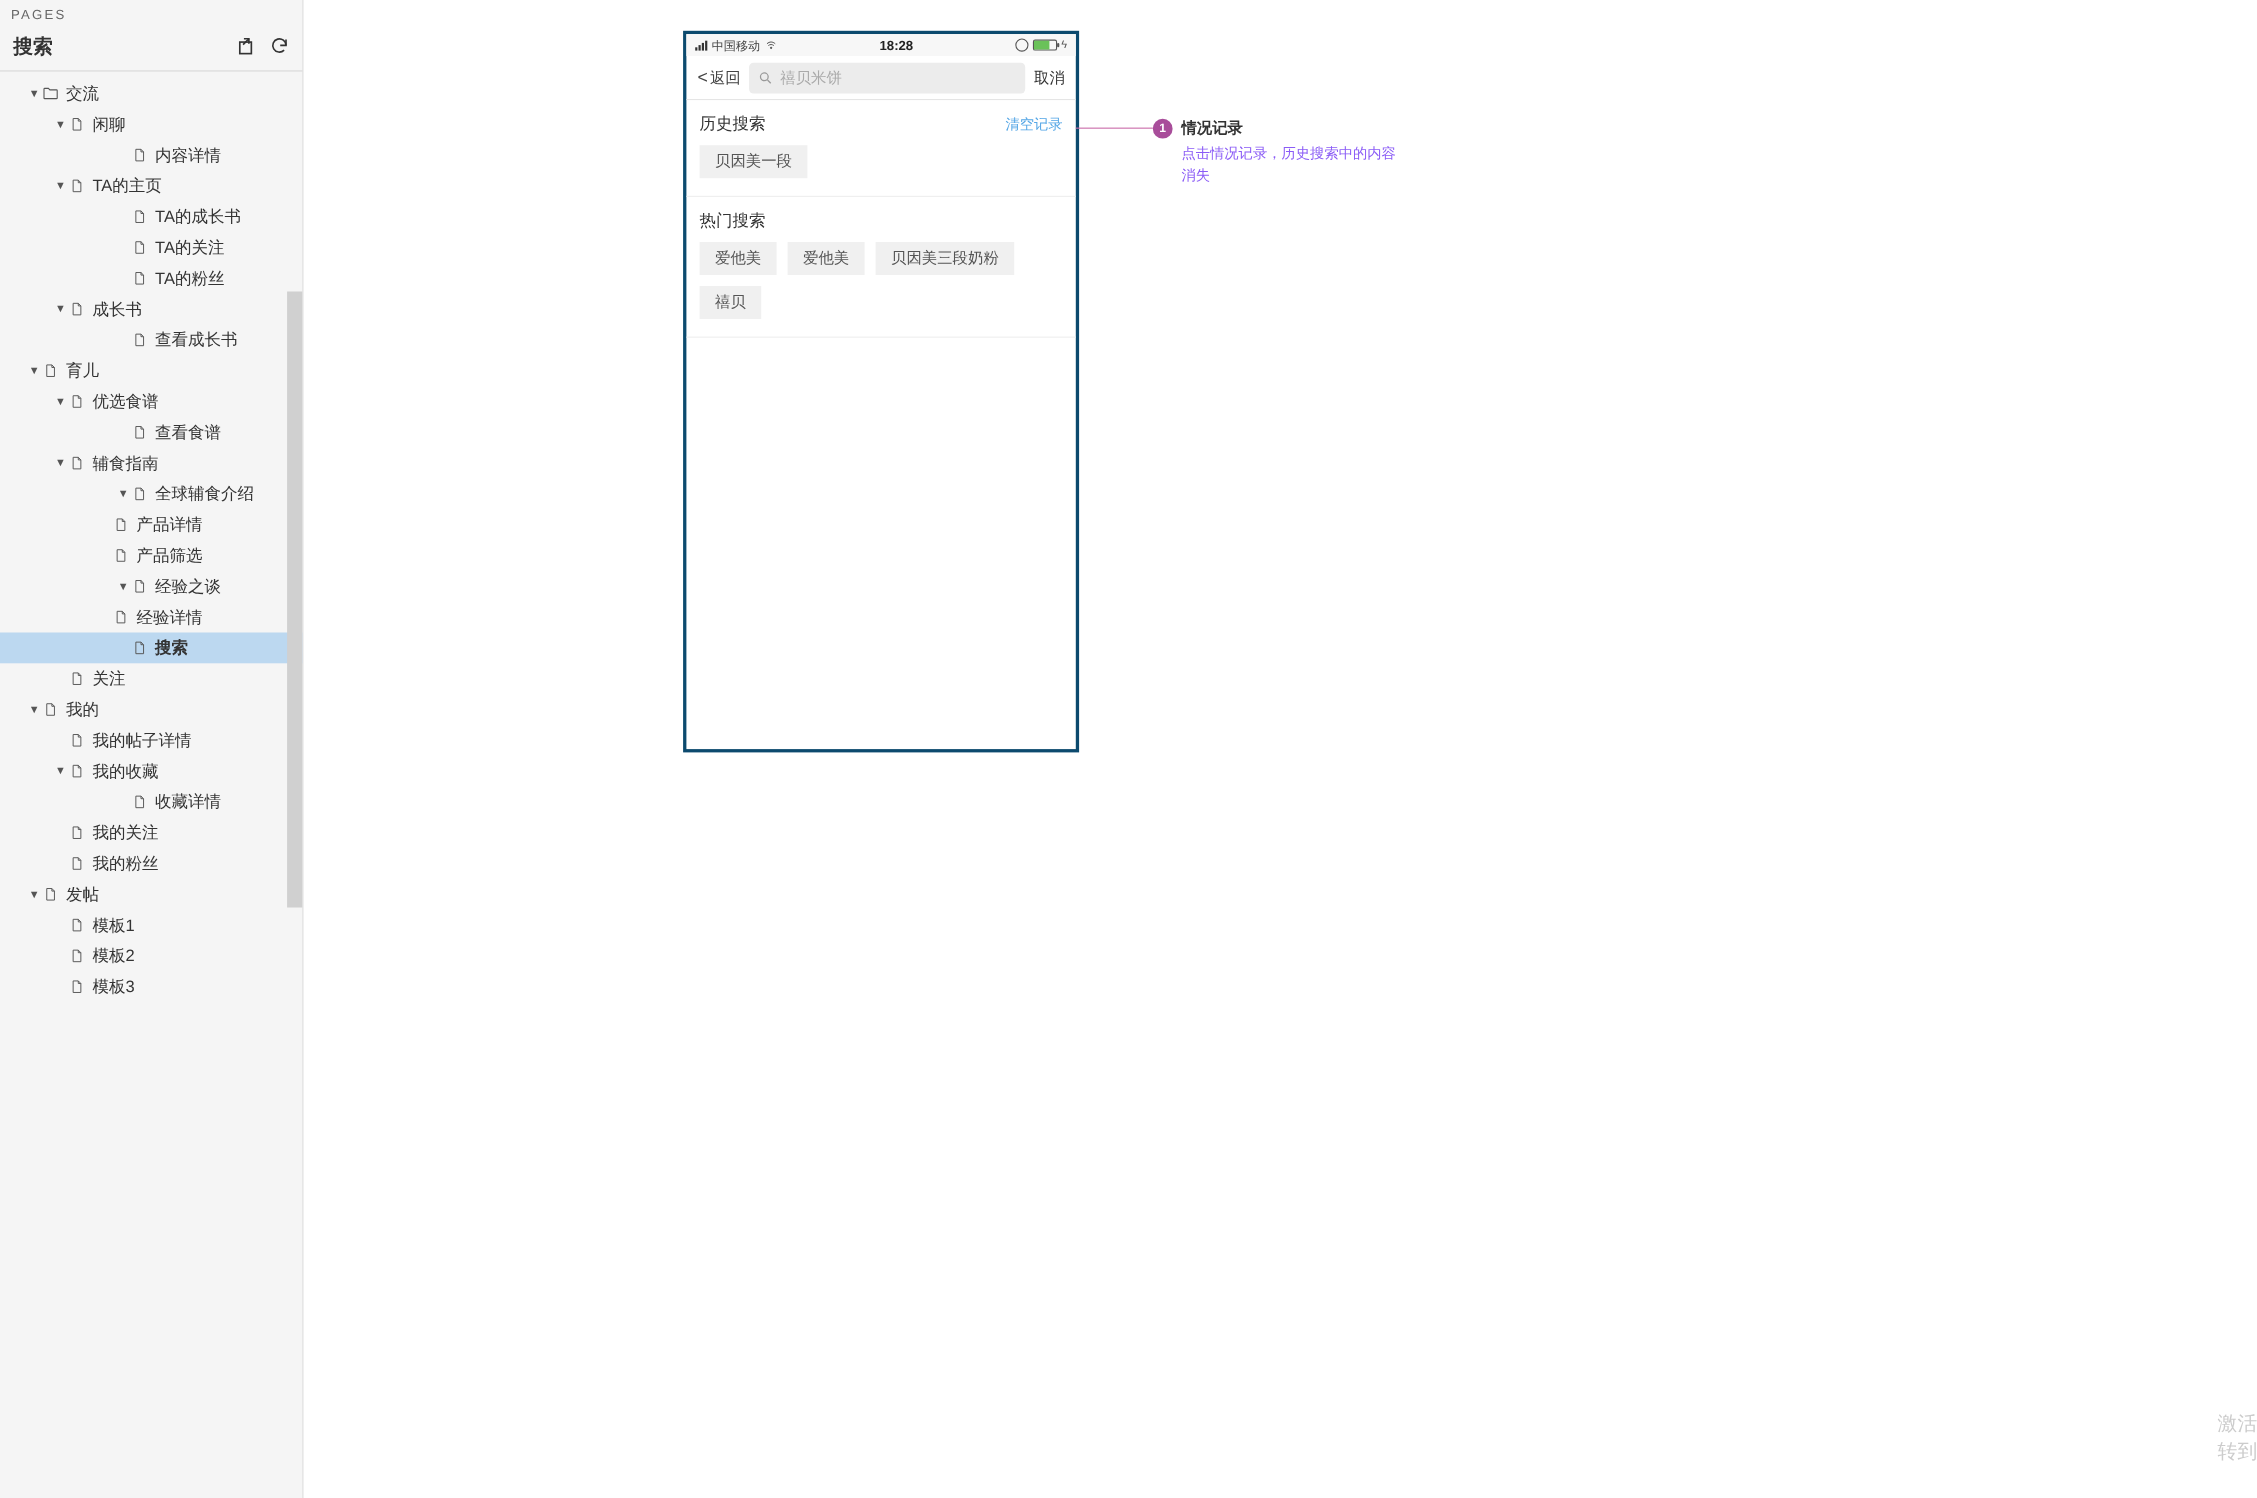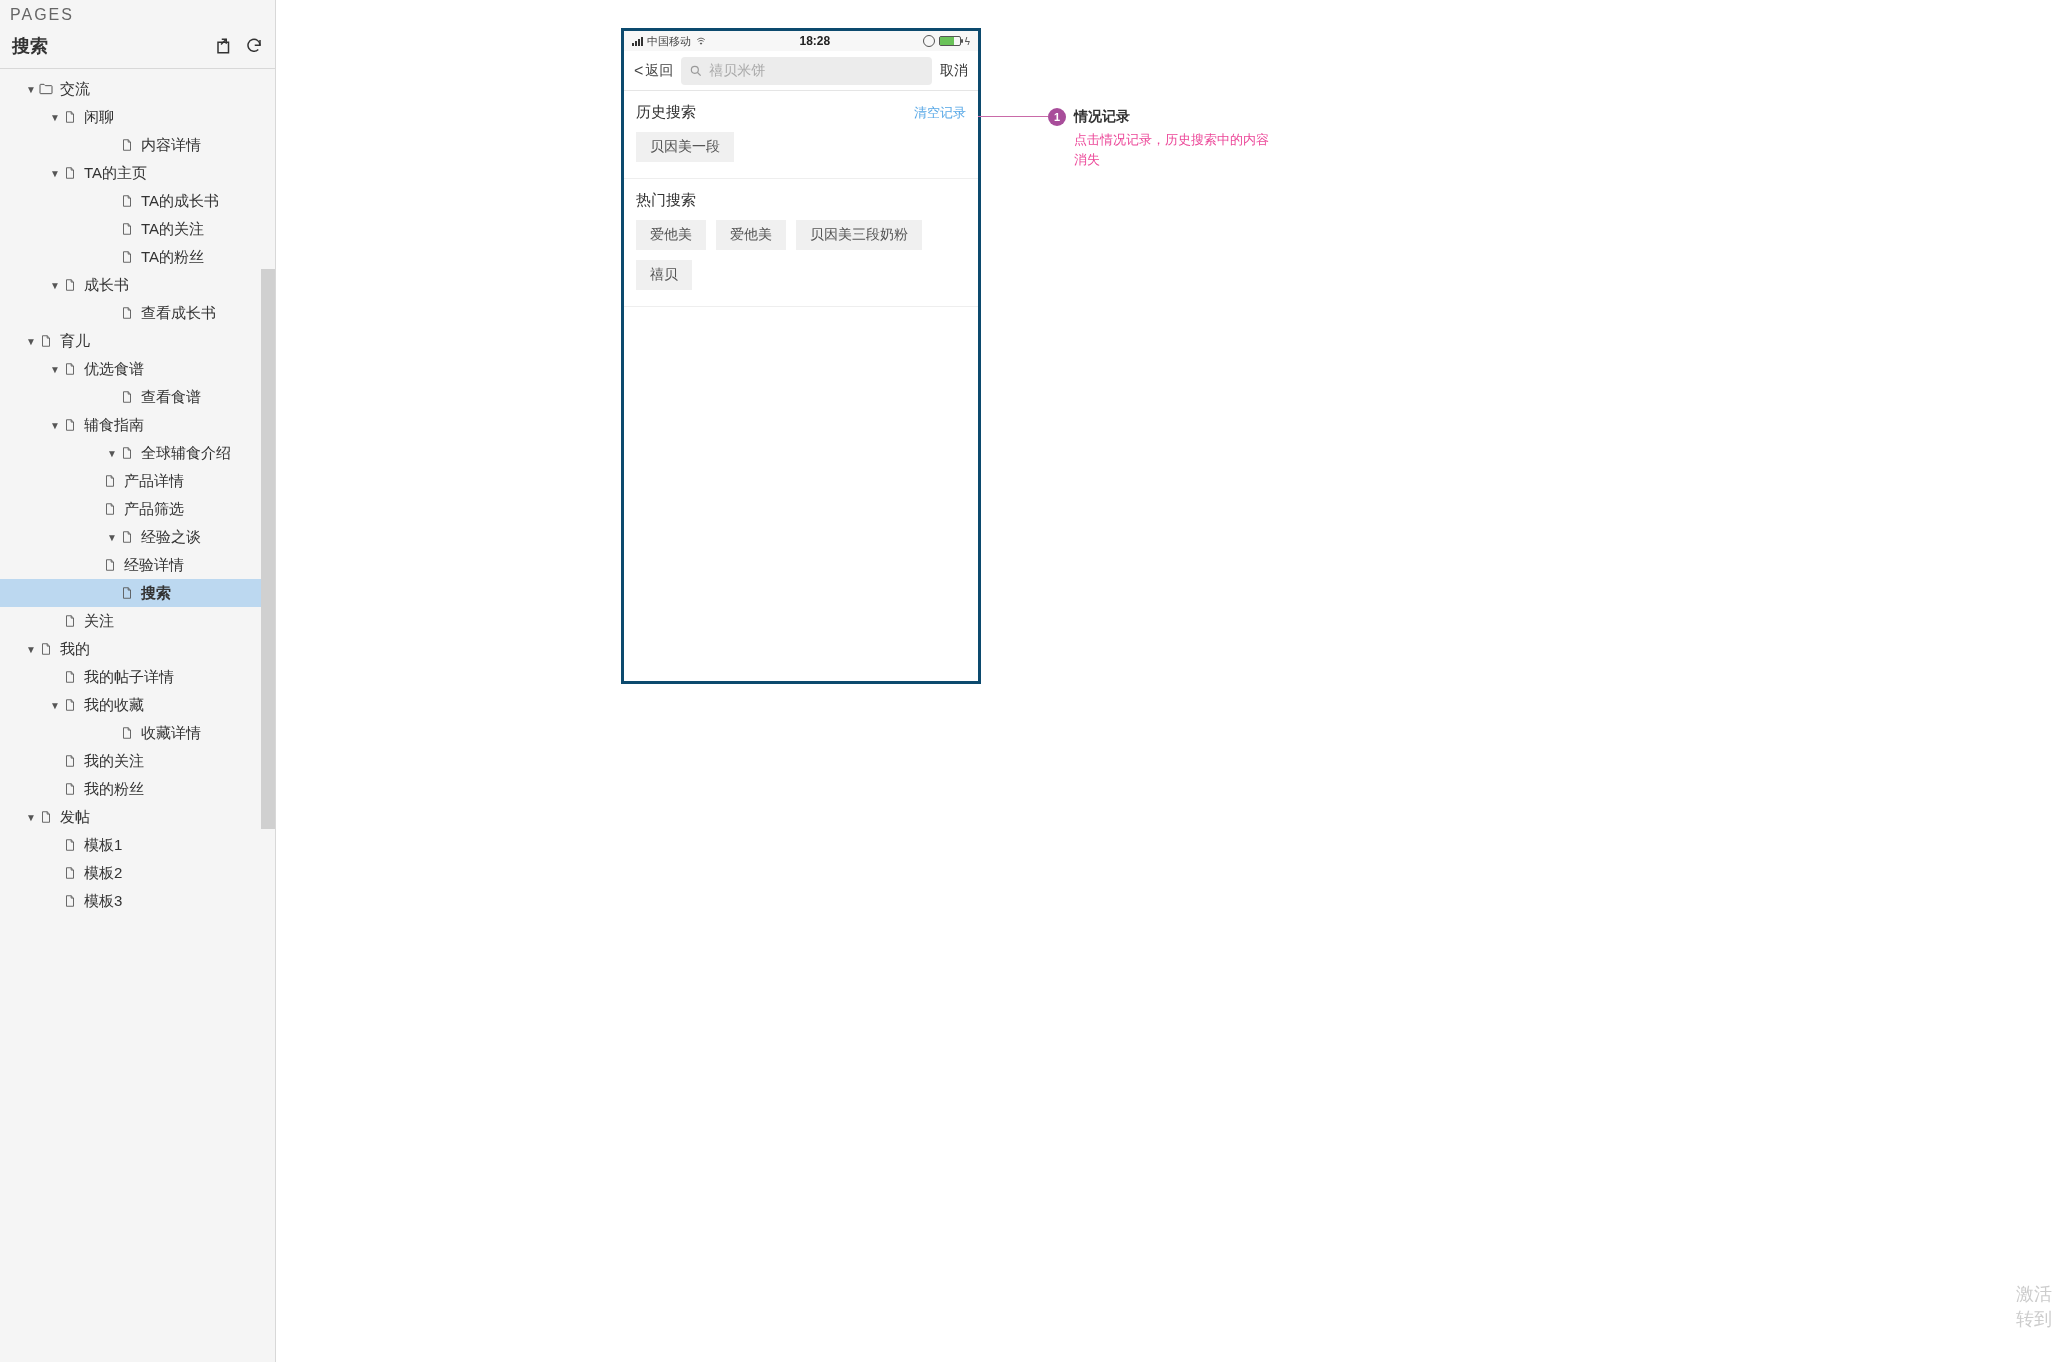--- a/index.html
+++ b/index.html
@@ -2,21 +2,21 @@
 <html><head>
 <meta charset="utf-8">
 <style>
 * { box-sizing: border-box; margin: 0; padding: 0; }
 body { font-family: "Helvetica Neue", Arial, "PingFang SC", "Microsoft YaHei", sans-serif; font-size: 14px; color: #333; background: #fff; overflow: hidden; }
 
 .app { display: flex; height: 100vh; width: 100vw; }
 
 
 .sidebar { width: 276px; background: #f5f5f5; border-right: 1px solid #d8d8d8; display: flex; flex-direction: column; position: relative; }
-.sidebar-header-label { font-size: 16px; letter-spacing: 2px; color: #666; padding: 6px 10px 4px; }
+.sidebar-header-label { font-size: 12px; letter-spacing: 2px; color: #666; padding: 6px 10px 4px; }
 .sidebar-title-row { display: flex; align-items: center; padding: 6px 12px 10px; border-bottom: 1px solid #d8d8d8; }
 .sidebar-title { font-size: 18px; font-weight: 600; flex: 1; }
 .title-icons { display: flex; gap: 12px; }
 .title-icon { width: 18px; height: 18px; color: #333; cursor: pointer; }
 
 .tree-scroll { flex: 1; overflow-y: auto; position: relative; }
 .tree { padding: 6px 0; }
 .tree-row { display: flex; align-items: center; height: 28px; cursor: pointer; white-space: nowrap; position: relative; }
 .tree-row.selected { background: #bcd8f0; }
 .tree-row.selected .tree-label { font-weight: 600; }
@@ -65,21 +65,21 @@
 .tag-wrap { display: flex; flex-wrap: wrap; gap: 10px; align-items: center; }
 .tag { background: #f0f0f0; padding: 6px 14px; font-size: 14px; color: #555; cursor: pointer; }
 .phone-body { flex: 1; }
 .section.last { border-bottom: 1px solid #eee; }
 
 
 .anno-line { position: absolute; height: 1px; background: #c96aa8; }
 .anno-badge { position: absolute; width: 18px; height: 18px; border-radius: 50%; background: #a84d9a; color: #fff; font-size: 11px; font-weight: 600; display: flex; align-items: center; justify-content: center; }
 .anno-text { position: absolute; width: 200px; }
 .anno-title { font-weight: 700; font-size: 14px; color: #333; margin-bottom: 4px; }
-.anno-desc { font-size: 13px; color: #ec4899; line-height: 1.5; }
+.anno-desc { font-size: 13px; color: #8b5cf6; line-height: 1.5; }
 
 
 .watermark { position: absolute; right: 0; bottom: 30px; color: #ccc; font-size: 18px; line-height: 1.4; }
 
 svg { display: block; }
 </style>
 </head>
 <body>
 
 <div class="app">

